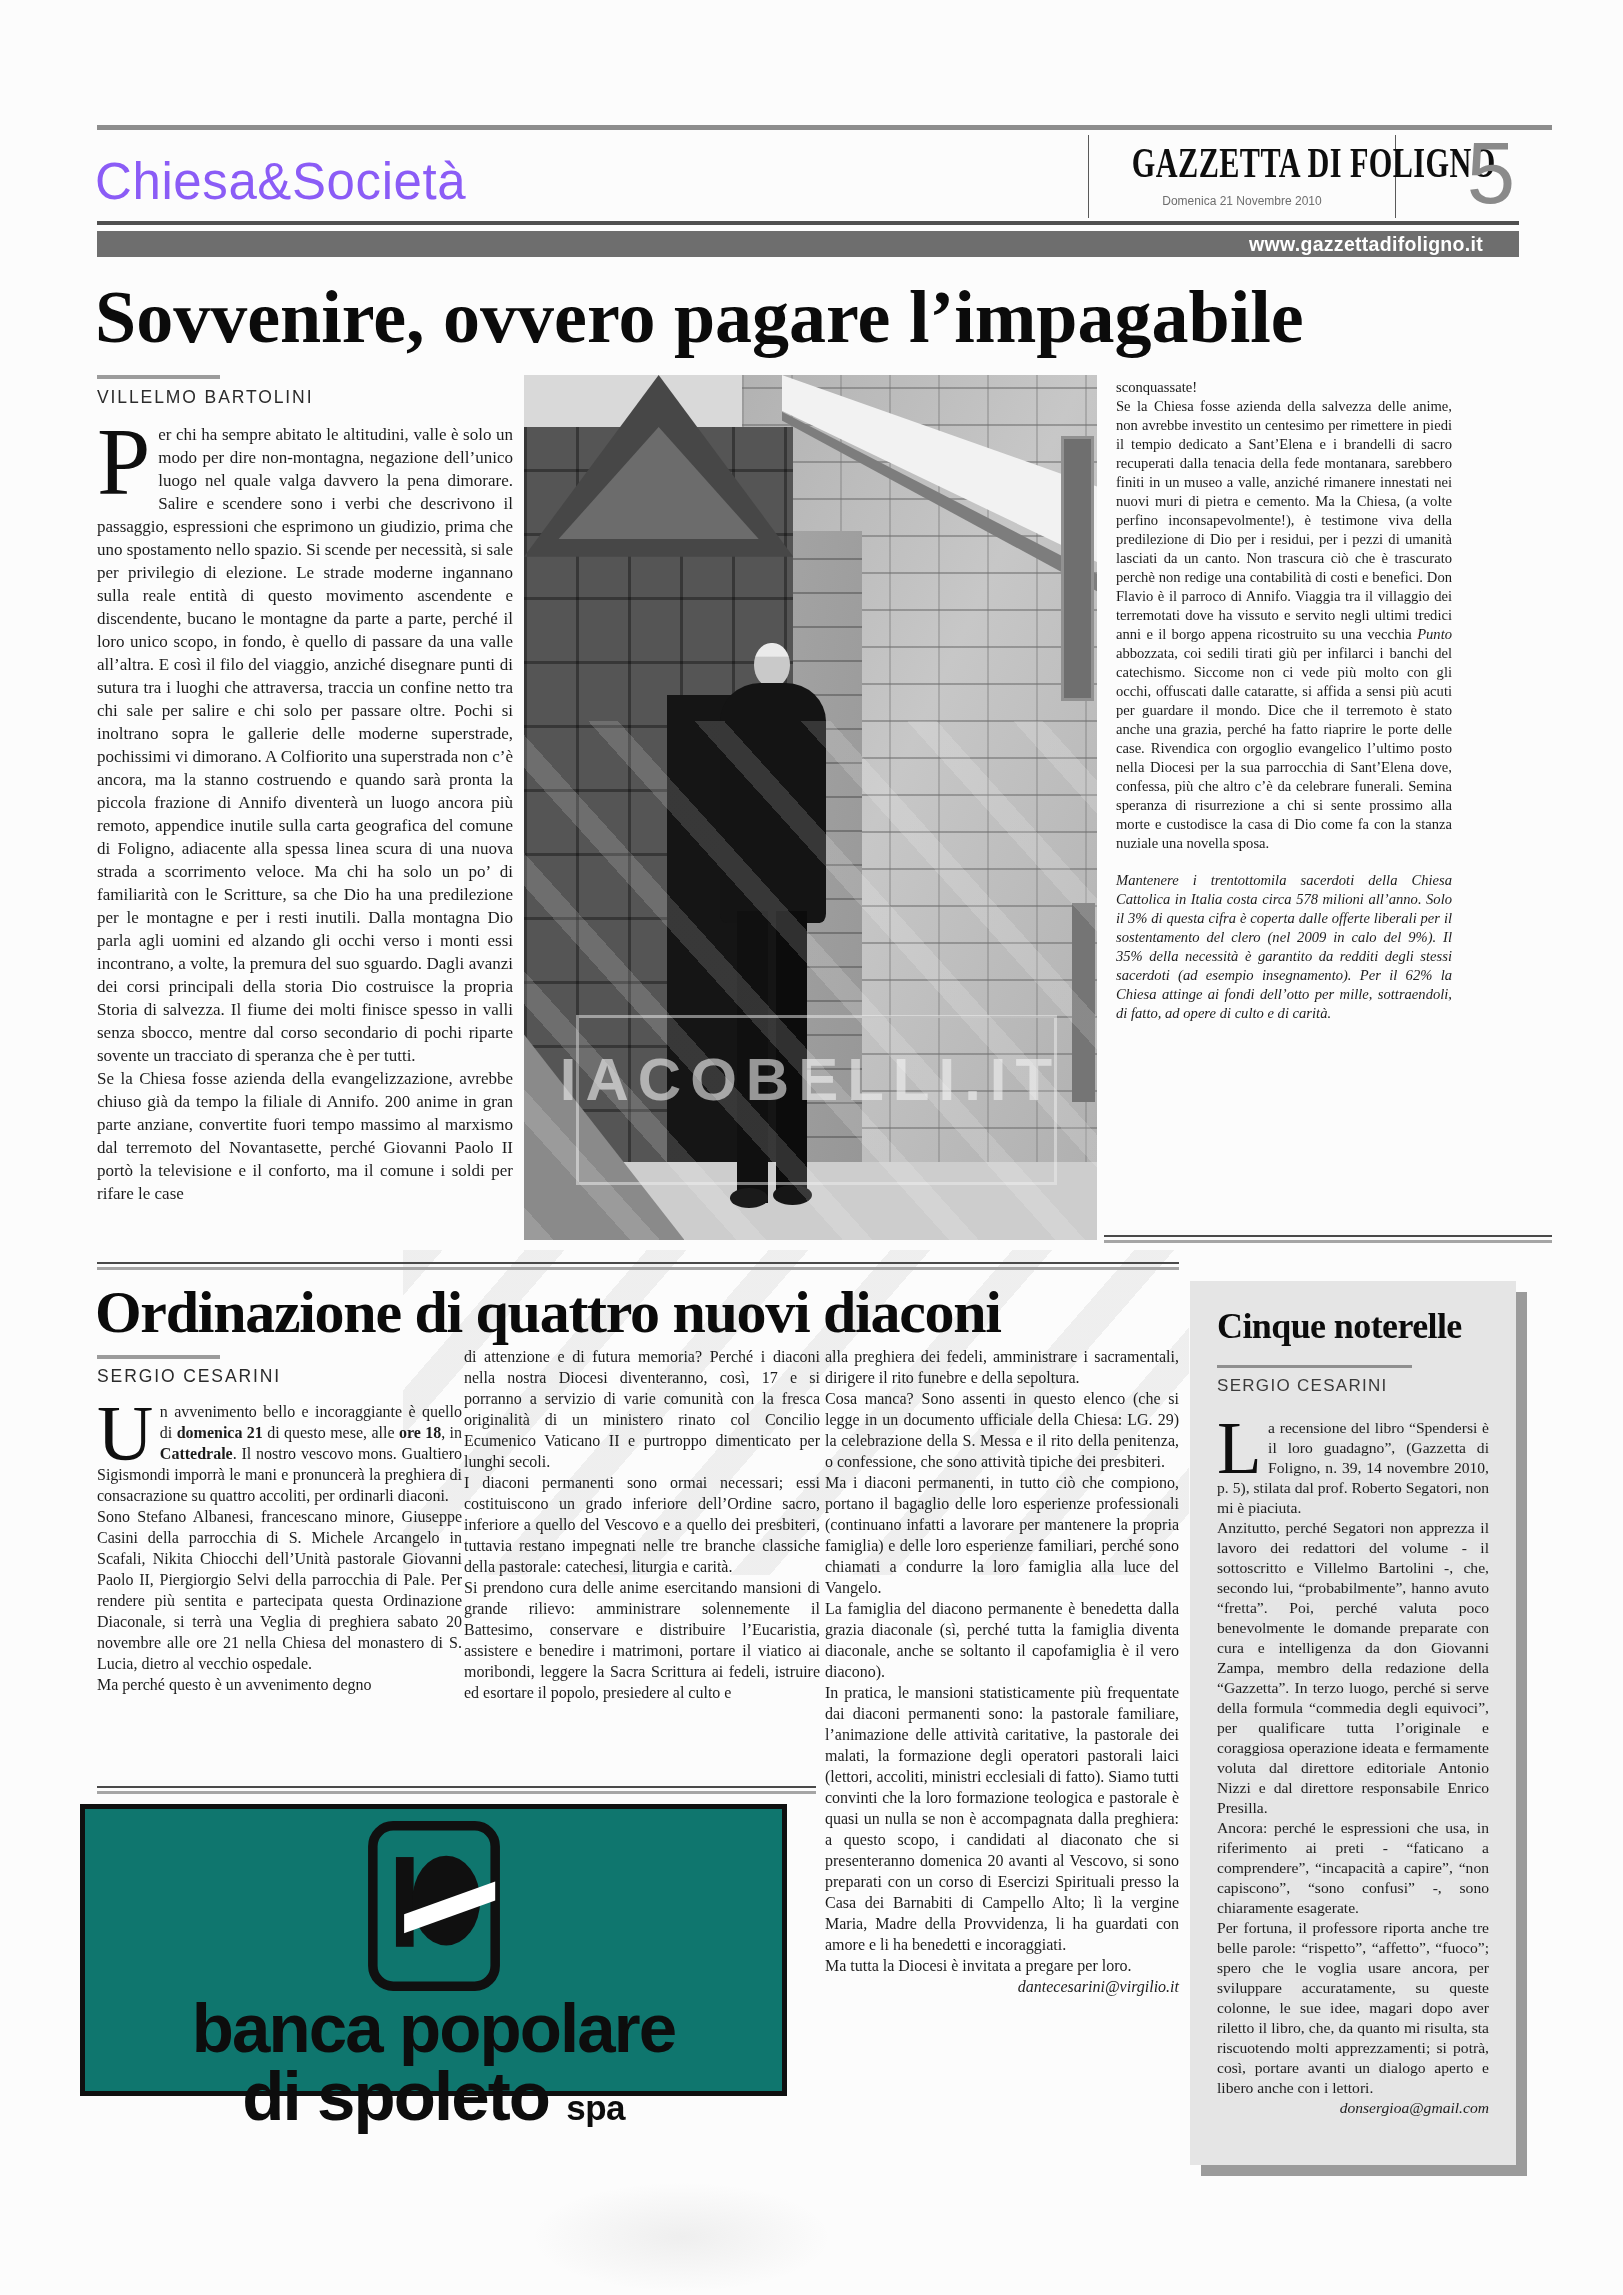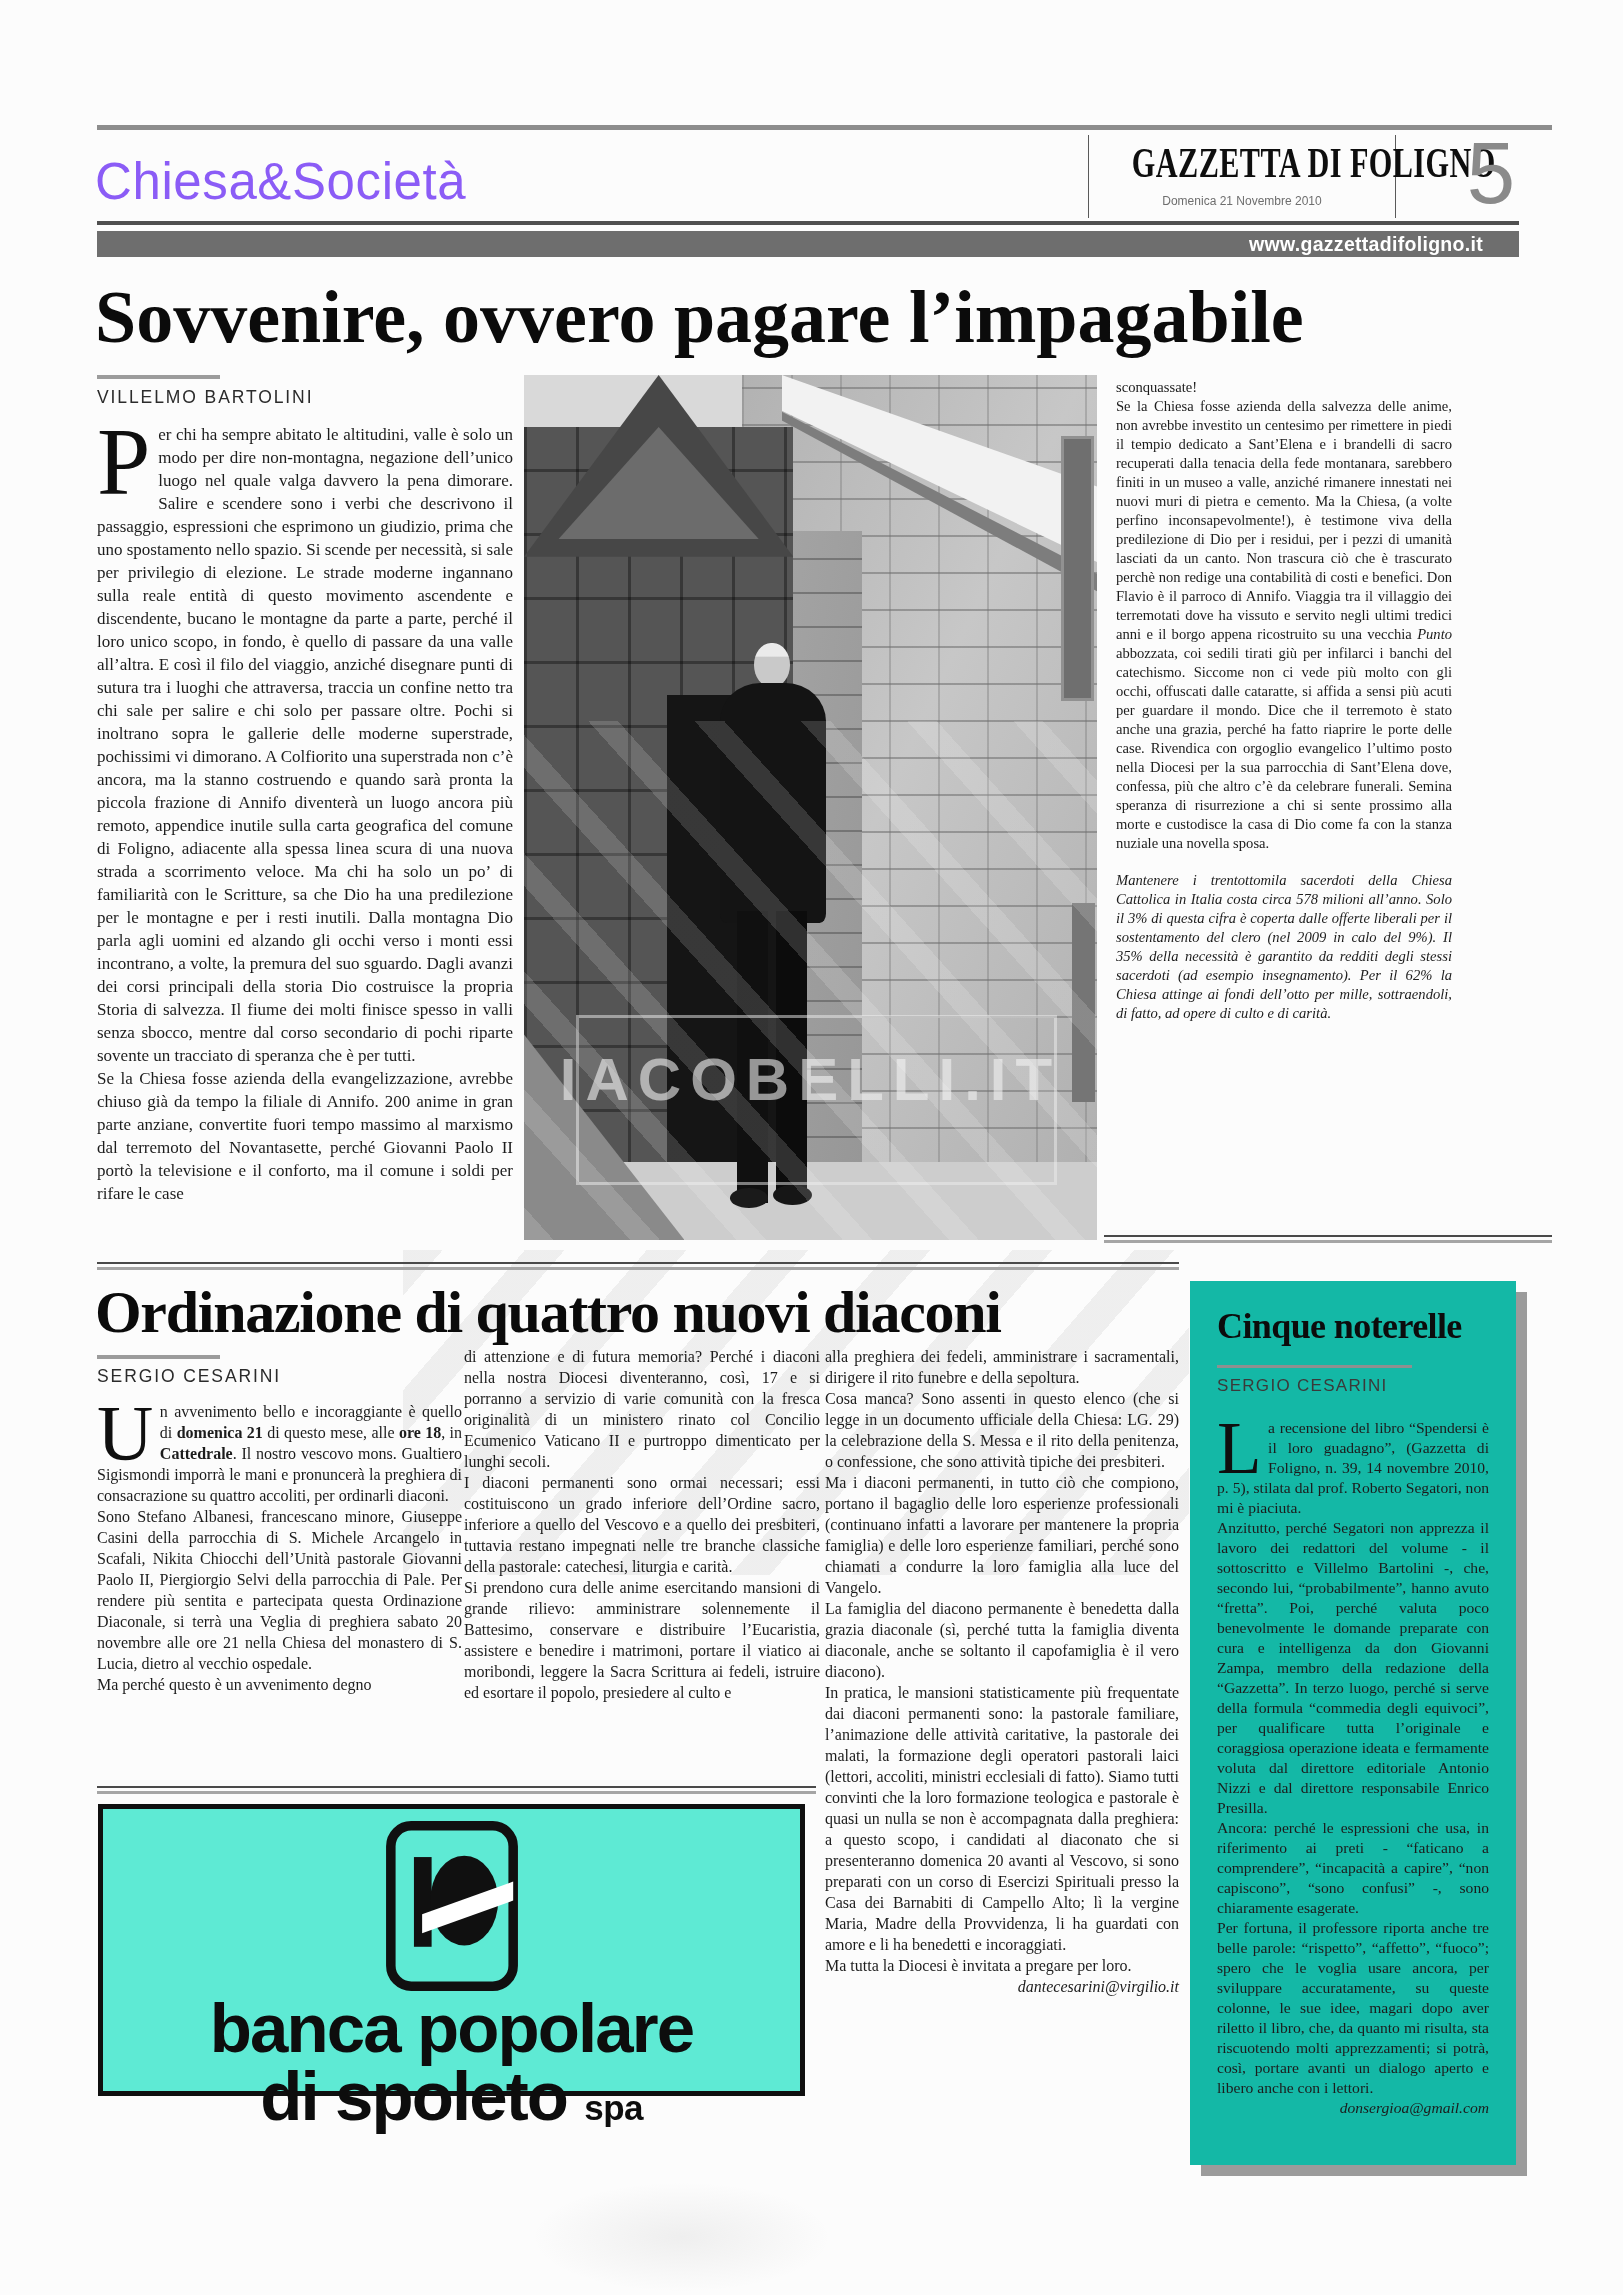--- a/index.html
+++ b/index.html
@@ -97,27 +97,27 @@
   .a2-byline{left:97px;top:1366px;}
   .a2col{font-size:16px;line-height:21px;}
   .a2-col1{left:97px;top:1401px;width:365px;}
   .a2-col1 .dropcap{font-size:78px;line-height:58px;padding-right:6.5px;}
   .a2-col2{left:464px;top:1346px;width:356px;}
   .a2-col3{left:825px;top:1346px;width:354px;}
   .email-line{text-align:right;font-style:italic;margin-top:2.6px;}
   .pre-ad-rule{left:97px;top:1786px;width:719px;}
 
   
-  .ad-box{left:98px;top:1804px;width:707px;height:292px;background:#5eead4;border:5.2px solid #101010;box-sizing:border-box;text-align:center;}
+  .ad-box{left:80px;top:1804px;width:707px;height:292px;background:#0f766e;border:5.2px solid #101010;box-sizing:border-box;text-align:center;}
   .ad-logo{margin-top:10.4px;width:138px;height:174px;}
   .ad-line{font-family:"Liberation Sans","DejaVu Sans",sans-serif;font-weight:bold;color:#0d0d0d;font-size:69px;line-height:68px;letter-spacing:-1.9px;}
   .ad-suffix{font-size:35px;letter-spacing:-0.6px;}
 
   
-  .side-box{left:1190px;top:1281px;width:326px;height:884px;background:#14b8a6;box-shadow:11px 11px 0 #9b9b9b;
+  .side-box{left:1190px;top:1281px;width:326px;height:884px;background:#e5e5e5;box-shadow:11px 11px 0 #9b9b9b;
     box-sizing:border-box;padding:27px 27px 19.5px 27px;overflow:hidden;}
   .side-title{font-weight:bold;font-size:36px;line-height:1.05;letter-spacing:-0.6px;color:#0c0c0c;}
   .side-byline-rule{width:195px;height:3.2px;background:#8f8f8f;margin:19.5px 0 7.8px 0;}
   .side-byline{font-size:17px;color:#3a3a3a;letter-spacing:1.3px;}
   .side-body{margin-top:22px;font-size:15.6px;line-height:20px;text-align:justify;}
   .side-body p{margin:0;}
   .side-body .dropcap{font-size:73px;line-height:56px;padding-right:6.5px;}
 </style>
 </head>
 <body>

